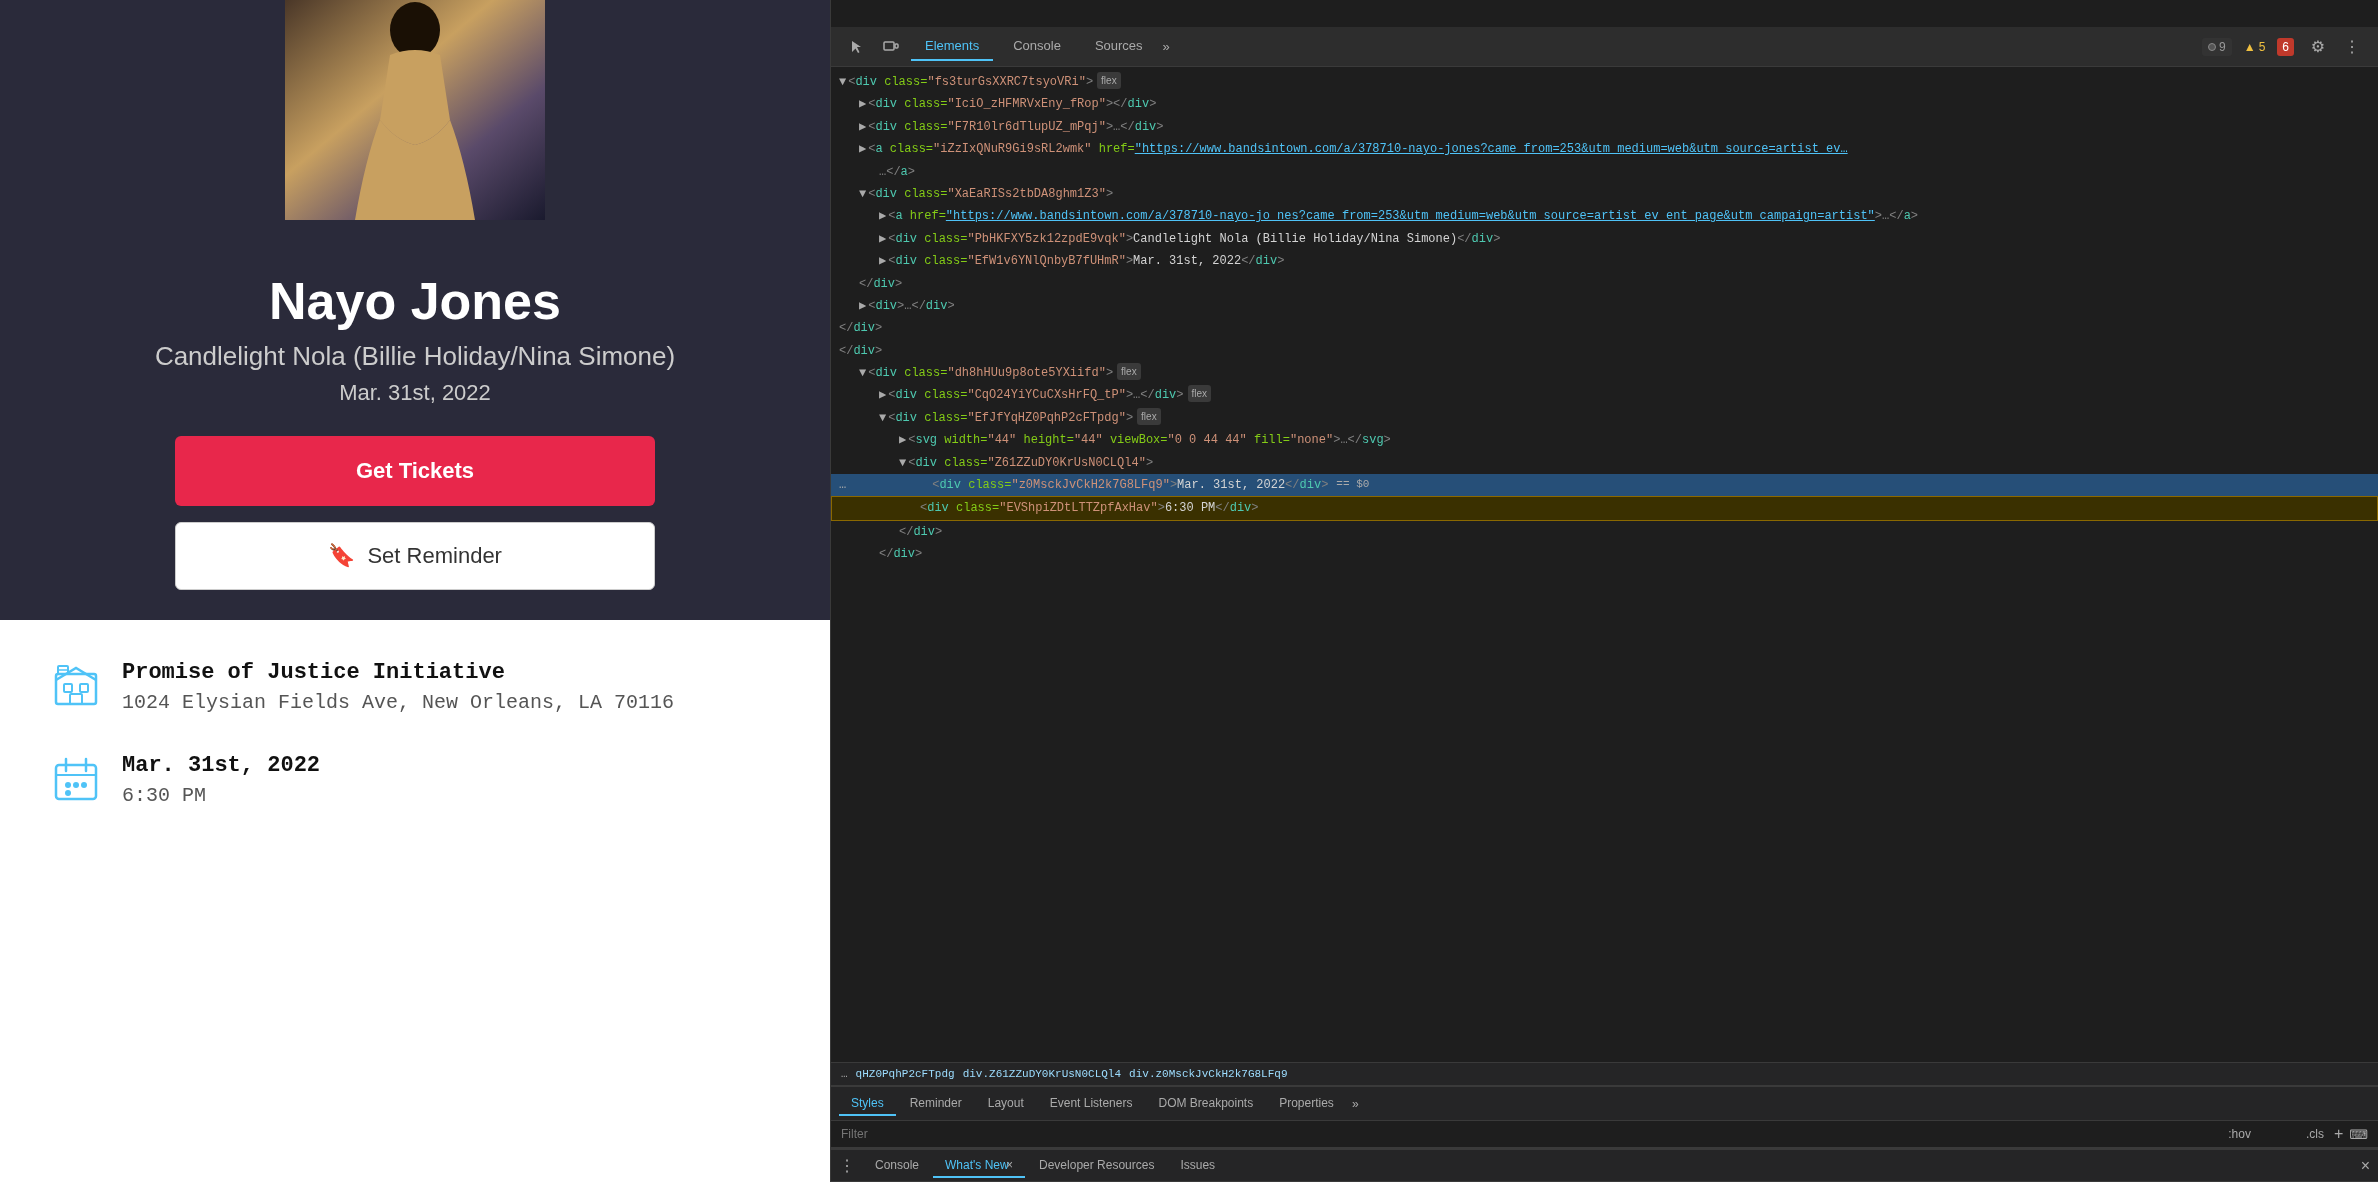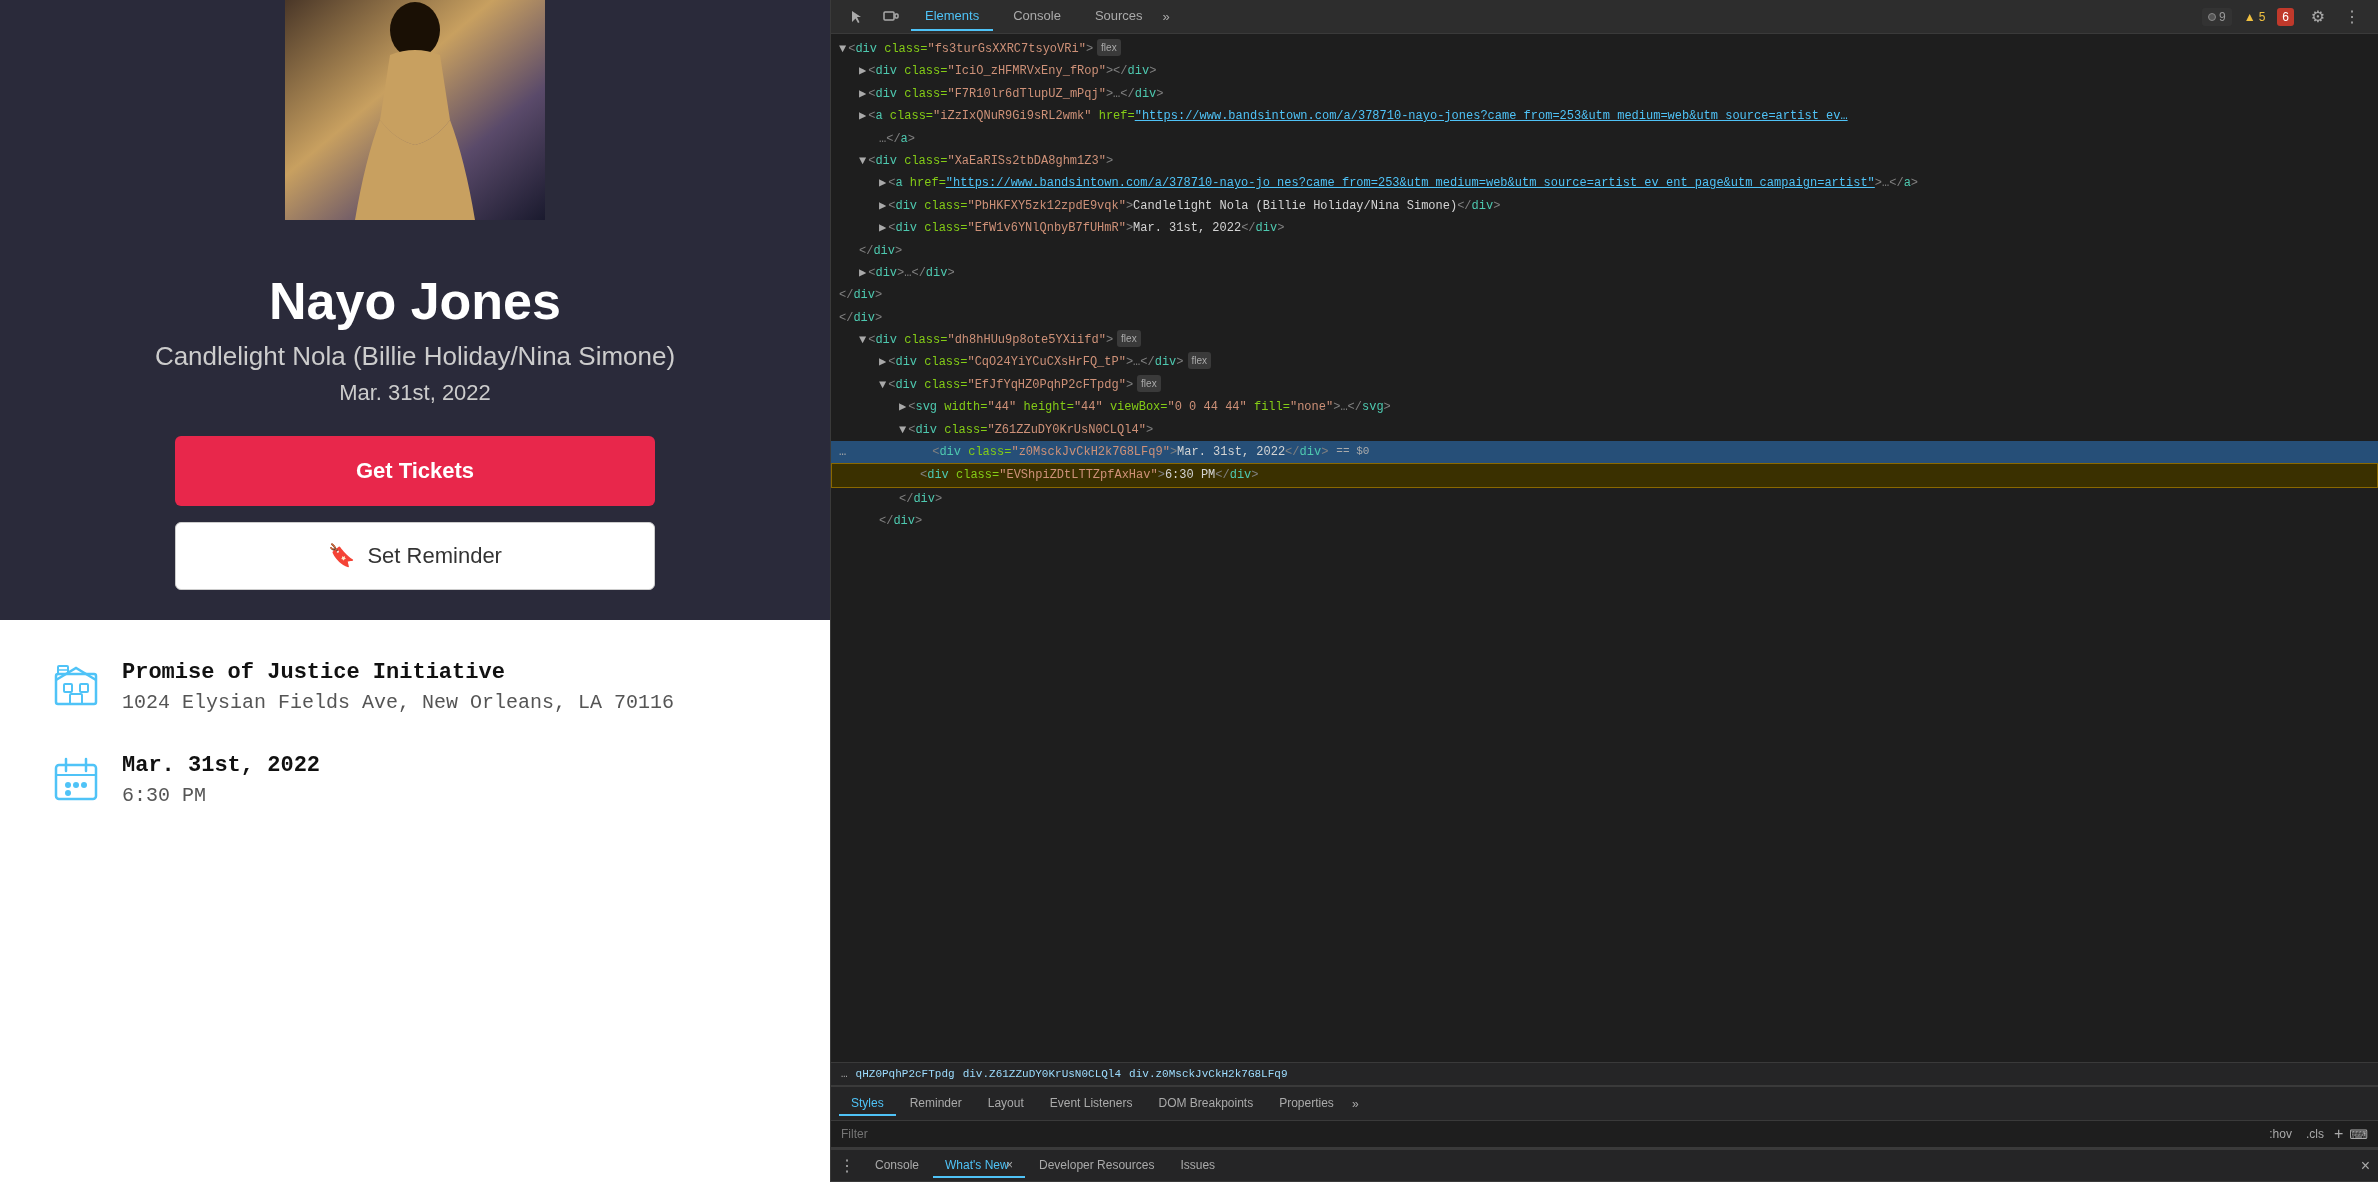--- a/index.html
+++ b/index.html
@@ -166,22 +166,23 @@
       border-left: 1px solid #3a3a3a;
     }
 
     
     .devtools-topbar {
       display: flex;
       align-items: center;
       background: #2d2d2d;
       border-bottom: 1px solid #3a3a3a;
       padding: 0 12px;
-      height: 34px;
+      height: 40px;
       gap: 6px;
+      margin-top: 27px;
     }
 
     .devtools-icon-btn {
       width: 28px;
       height: 28px;
       display: flex;
       align-items: center;
       justify-content: center;
       border-radius: 4px;
       cursor: pointer;
@@ -380,20 +381,21 @@
     .filter-hov {
       cursor: pointer;
       padding: 2px 4px;
       border-radius: 3px;
     }
 
     .filter-cls {
       cursor: pointer;
       padding: 2px 4px;
       border-radius: 3px;
+      margin-left: 41px;
     }
 
     .filter-plus {
       font-size: 16px;
       cursor: pointer;
     }
 
     .filter-bracket {
       cursor: pointer;
       font-size: 13px;

